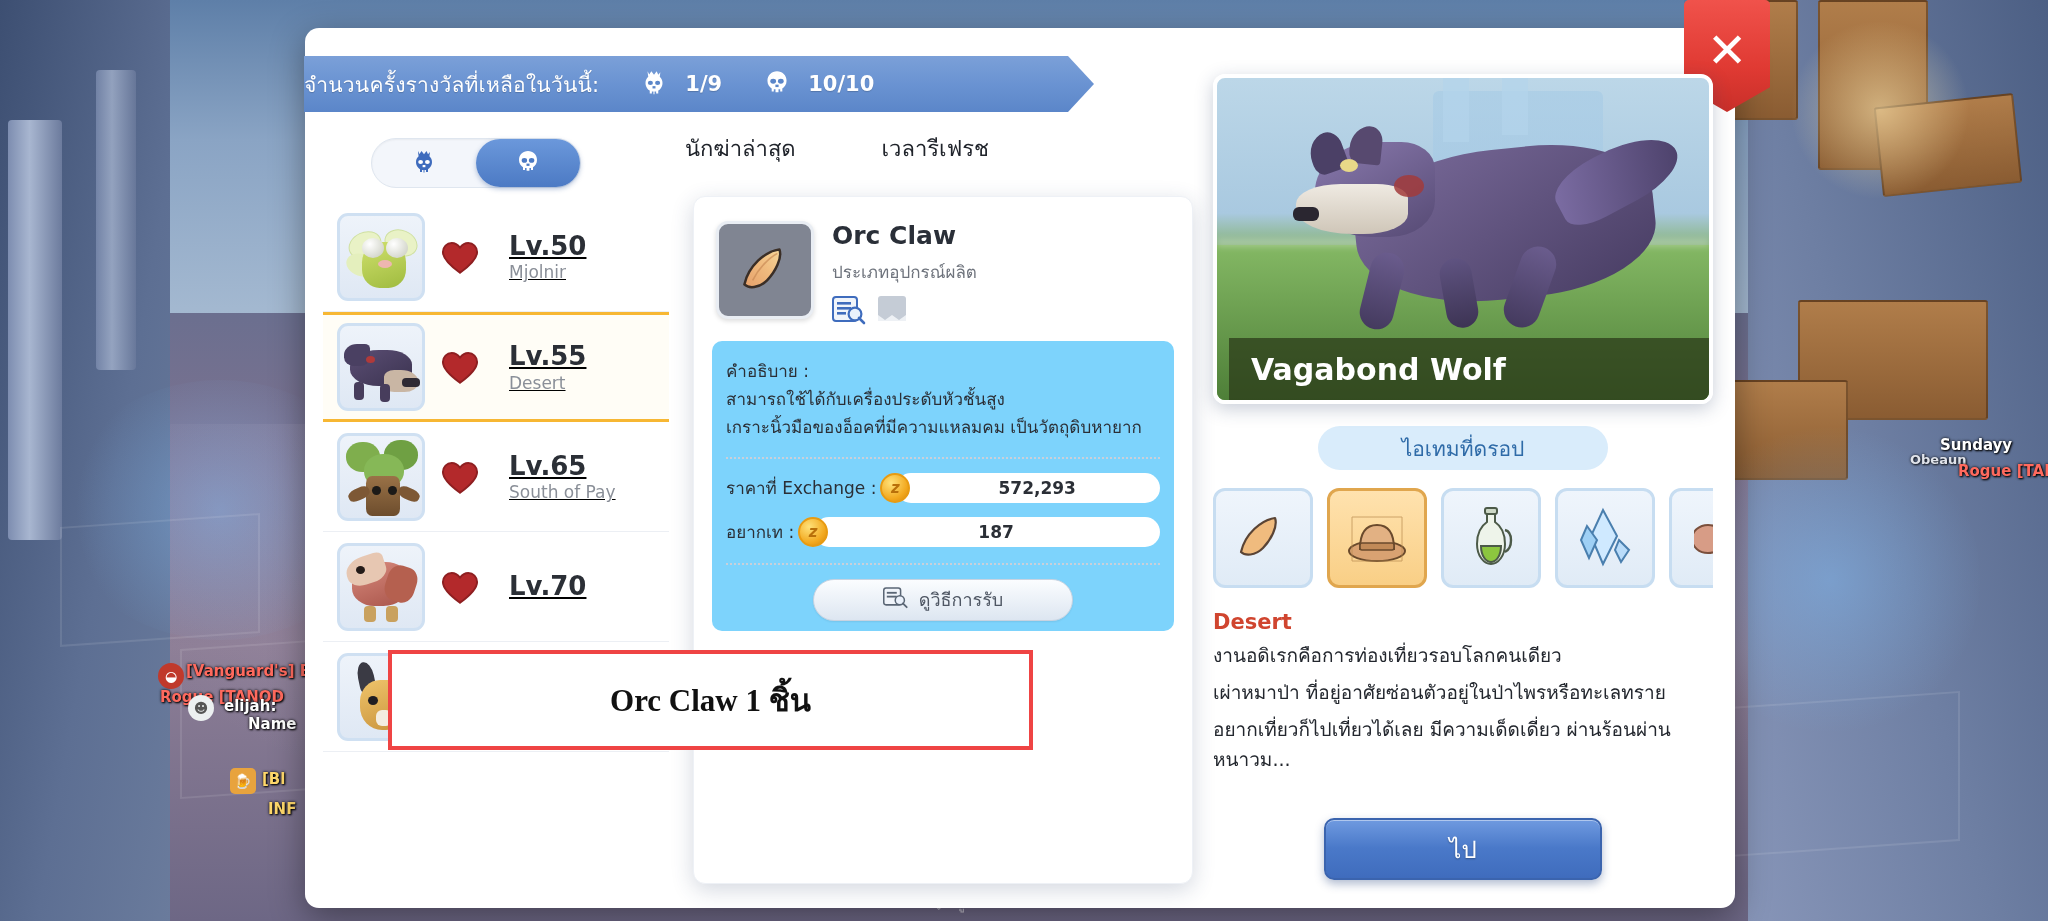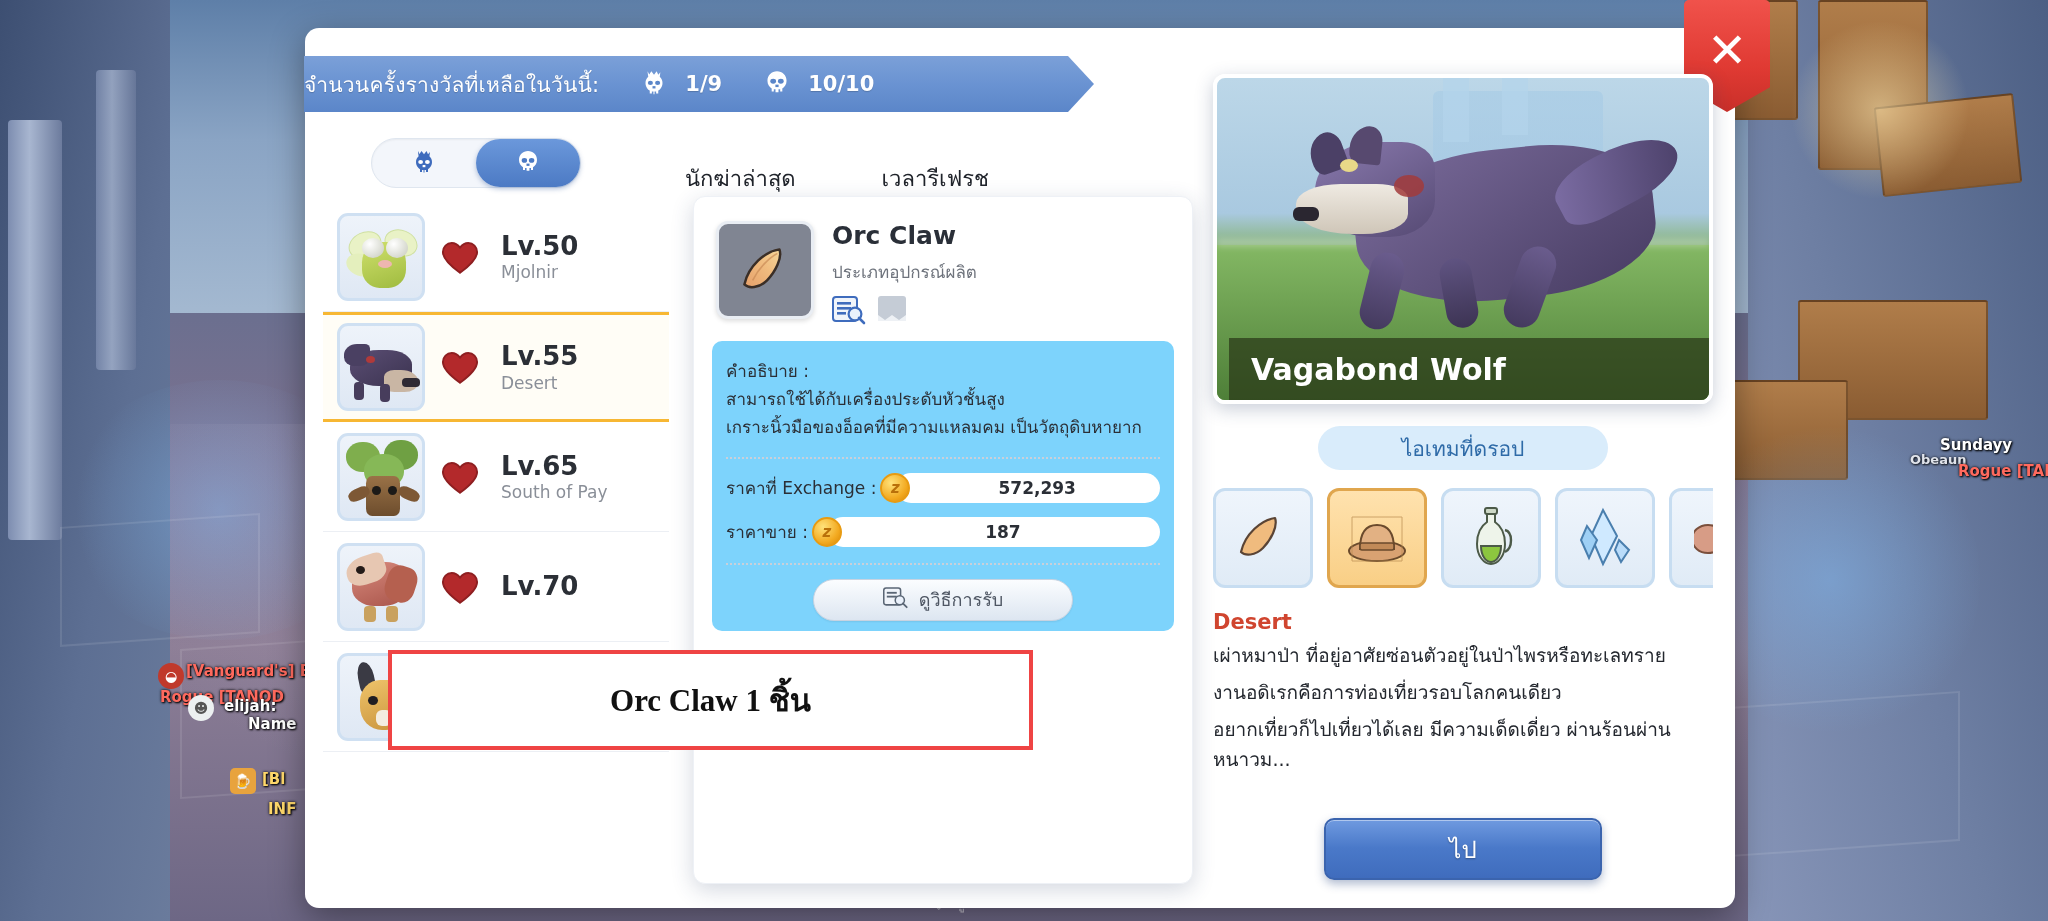--- a/index.html
+++ b/index.html
@@ -146,31 +146,31 @@
   .m-thumb {
     width:88px; height:88px; border-radius:11px;
     background:linear-gradient(180deg,#eef3fa,#dfe8f4);
     border:3px solid #cfe0f2; position:relative; overflow:hidden;
     flex:0 0 auto;
   }
   .m-heart {
     width:42px; height:42px; margin-left:14px; flex:0 0 auto;
     position:relative;
   }
-  .m-text { margin-left:20px; line-height:1.25; }
+  .m-text { margin-left:28px; line-height:1.25;text-decoration:underline; }
   .m-lv { font-size:26px; font-weight:bold; color:#2b2f36; }
   .m-loc { font-size:17px; color:#8a8f98; white-space:nowrap; }
 
   
   .crt { position:absolute; border-radius:50%; }
 
   
   #tabs {
-    position:absolute; left:380px; top:128px; width:480px; height:44px;
-    display:flex; align-items:center; gap:86px;
+    position:absolute; left:380px; top:103px; width:480px; height:44px;
+    display:flex; gap:86px;
   }
   #tabs .tab { font-size:22px; color:#20242b; cursor:pointer; }
 
   
   #item-panel {
     position:absolute; left:388px; top:168px; width:500px; height:688px;
     background:#fff; border-radius:12px;
     box-shadow:0 6px 22px rgba(40,60,100,.20);
     border:1px solid #eef1f6;
   }
@@ -551,21 +551,21 @@
 
       <div class="dotted"></div>
 
       <div class="price-row">
         <span class="price-label">ราคาที่ Exchange :</span>
         <span class="coin">z</span>
         <span class="price-pill">572,293</span>
       </div>
 
       <div class="price-row">
-        <span class="price-label">ราคาขาย :</span>
+        <span class="price-label">อยากเท :</span>
         <span class="coin">z</span>
         <span class="price-pill">187</span>
       </div>
 
       <div class="dotted"></div>
 
       <div id="howto-btn">
         <span>
           <svg width="26" height="24" viewBox="0 0 34 30">
             <rect x="1" y="2" width="22" height="22" rx="3" fill="#f0f4fa" stroke="#5a6675" stroke-width="2"></rect>
@@ -648,22 +648,22 @@
       </div>
       <div class="drop-slot">
         <svg width="50" height="50" viewBox="0 0 50 50">
           <ellipse cx="14" cy="26" rx="16" ry="14" fill="#d79c86" stroke="#7a4f3c" stroke-width="2"></ellipse>
         </svg>
       </div>
     </div>
 
     <div id="mon-desc">
       <div class="mon-loc">Desert</div>
+      <div class="mon-text">งานอดิเรกคือการท่องเที่ยวรอบโลกคนเดียว</div>
       <div class="mon-text">เผ่าหมาป่า ที่อยู่อาศัยซ่อนตัวอยู่ในป่าไพรหรือทะเลทราย</div>
-      <div class="mon-text">งานอดิเรกคือการท่องเที่ยวรอบโลกคนเดียว</div>
       <div class="mon-text">อยากเที่ยวก็ไปเที่ยวได้เลย มีความเด็ดเดี่ยว ผ่านร้อนผ่านหนาวม...</div>
     </div>
 
     <div id="go-btn">
       <span>ไป</span>
     </div>
   </div>
 
 </div>
 

